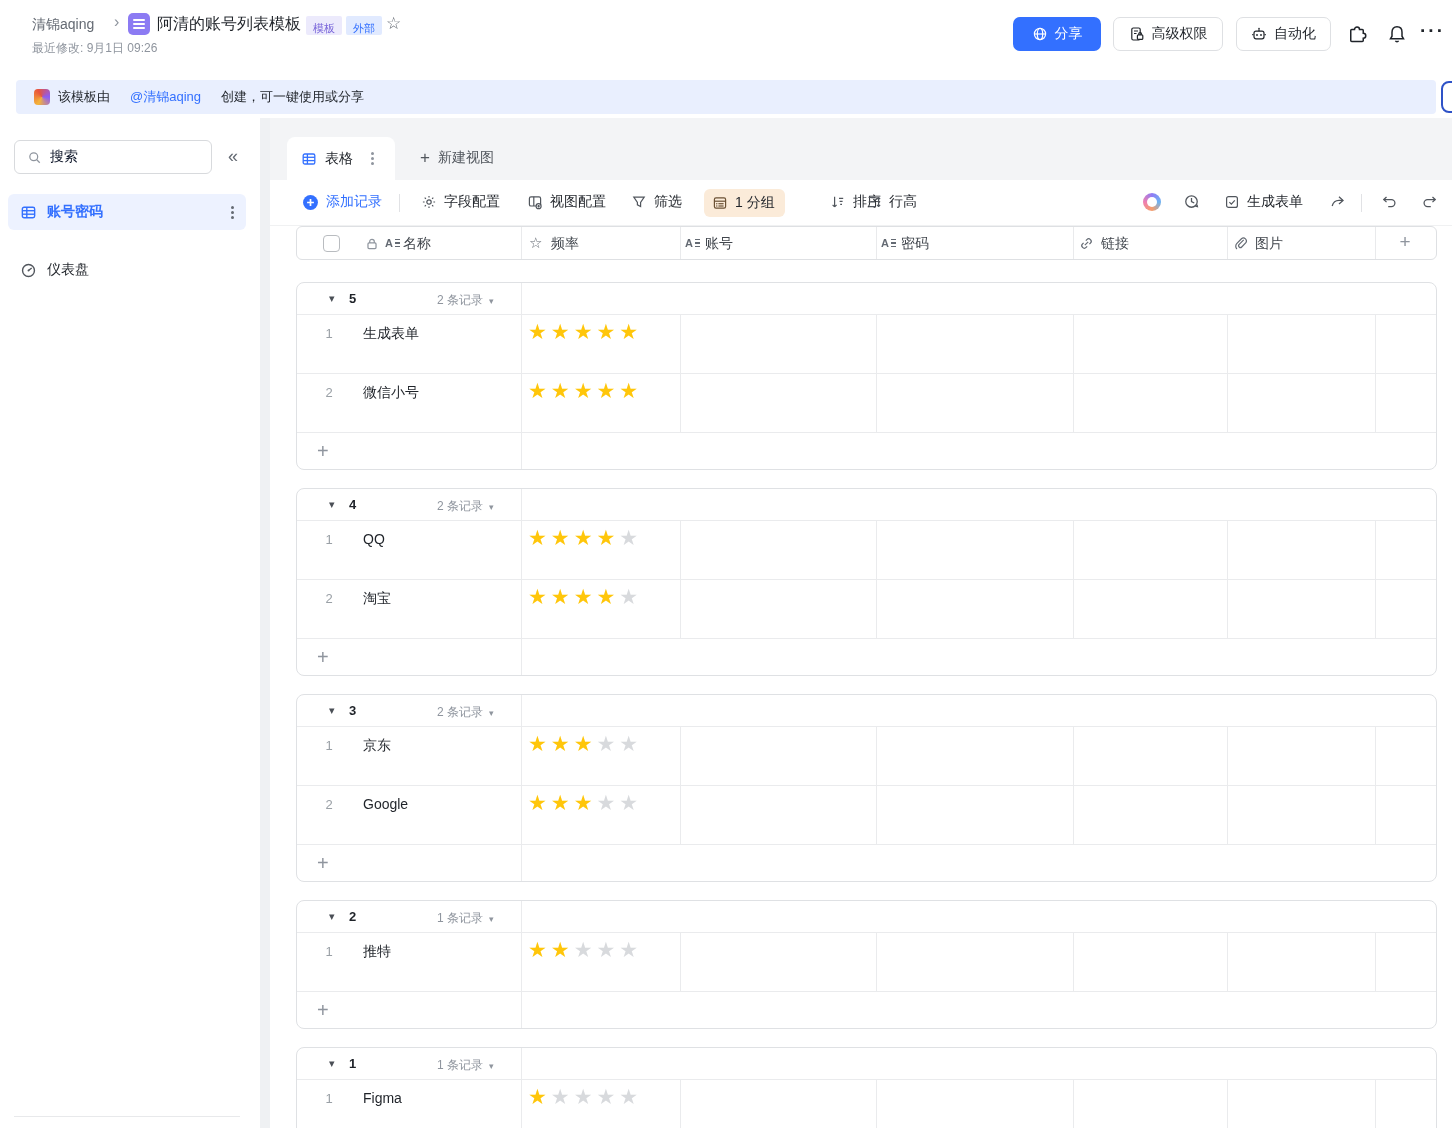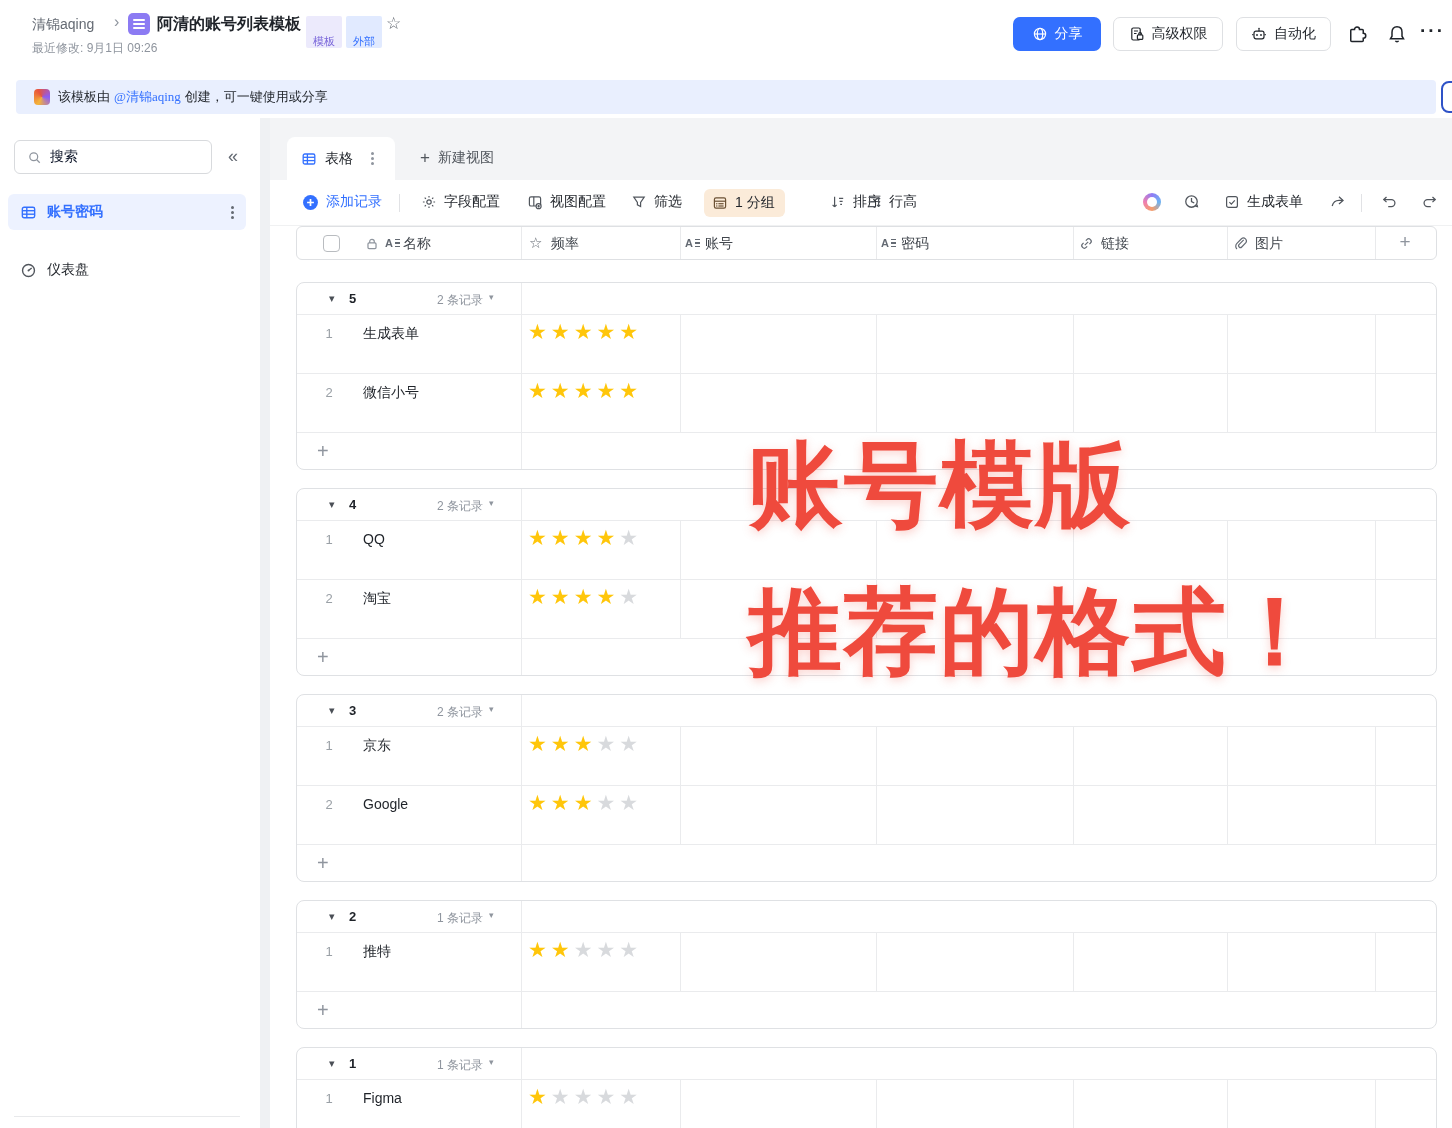--- a/index.html
+++ b/index.html
@@ -7,42 +7,42 @@
   #screen { position:relative; width:1452px; height:1128px; overflow:hidden; background:#fff; color:#1f2329; }
   .abs { position:absolute; }
   svg { display:block; }
 
   
   .crumb-root { left:32px; top:16px; font-size:14px; color:#646a73; }
   .crumb-sep  { left:114px; top:13px; font-size:16px; color:#8f959e; }
   .doc-icon { left:128px; top:13px; width:22px; height:22px; border-radius:5px;
               background:#8c7bf3; display:flex; align-items:center; justify-content:center; }
   .doc-icon i { display:block; width:12px; height:2px; background:#fff; border-radius:1px; box-shadow:0 4px 0 #fff, 0 -4px 0 #fff; }
-  .page-title { left:157px; top:14px; font-size:16px; font-weight:700; color:#1f2329; }
-  .tag { top:16px; height:19px; line-height:19px; padding:16px 7px; font-size:11px; border-radius:2px; }
+  .page-title { left:157px; top:14px; font-size:16px; font-weight:400; color:#1f2329; }
+  .tag { top:16px; height:19px; line-height:19px; padding:3px 7px; font-size:11px; border-radius:2px; }
   .tag-template { left:306px; background:#eceafc; color:#7864d9; }
   .tag-external { left:346px; background:#e1eaff; color:#3370ff; }
   .fav-star { left:386px; top:13px; font-size:17px; color:#646a73; }
   .modified { left:32px; top:40px; font-size:12px; color:#8f959e; }
 
   .btn { position:absolute; top:17px; height:34px; border-radius:7px; display:flex; align-items:center;
          justify-content:center; gap:7px; font-size:14px; cursor:pointer; }
   .btn-primary { left:1013px; width:88px; background:#3370ff; color:#fff; border:none; }
   .btn-ghost { background:#fff; border:1px solid #dee0e3; color:#1f2329; }
   .btn-perm { left:1113px; width:110px; }
   .btn-auto { left:1236px; width:95px; }
   .hdr-ic { top:24px; width:20px; height:20px; }
   .more-dots { left:1420px; top:20px; font-size:19px; font-weight:700; letter-spacing:2px; color:#1f2329; }
 
   
   .banner { left:16px; top:80px; width:1420px; height:34px; background:#e9effe; border-radius:4px;
             display:flex; align-items:center; padding-left:18px; font-size:13px; }
   .banner .spark { width:16px; height:16px; margin-right:8px; border-radius:4px;
             background:conic-gradient(from 210deg,#f4b43a,#e8543c,#8b5cf6,#f4b43a); }
-  .banner a { color:#3370ff; text-decoration:none; margin:0 4px;font-family:Liberation Serif, serif; }
+  .banner a { color:#3370ff; text-decoration:none; margin:0 20px; }
   .use-partial { left:1441px; top:81px; width:40px; height:32px; background:#fff;
             border:2px solid #2e52c7; border-radius:8px; }
 
   
   .sidebar { left:0; top:118px; width:260px; height:1010px; background:#fff; }
   .search-box { left:14px; top:140px; width:198px; height:34px; border:1px solid #d8dadd; border-radius:6px;
             background:#fff; display:flex; align-items:center; padding-left:12px; gap:8px; }
   .search-box .ph { font-size:14px; color:#0f172a; }
   .collapse { left:228px; top:146px; font-size:18px; color:#646a73; }
   .side-item { left:8px; width:238px; height:36px; border-radius:6px; display:flex; align-items:center;
@@ -84,21 +84,21 @@
   .fieldA .fl { display:flex; flex-direction:column; gap:2px; }
   .fieldA .fl i { width:5px; height:1.4px; background:#646a73; }
   .th-plus { position:absolute; left:1096px; top:4px; width:24px; text-align:center; font-size:19px; color:#8f959e; }
 
   
   .groups { left:296px; top:282px; width:1141px; }
   .group { position:relative; background:#fff; border:1px solid #dfe1e4; border-radius:8px; margin-bottom:18px; }
   .g-header { position:relative; height:32px; border-bottom:1px solid #eaebed; display:flex; align-items:center; }
   .g-caret { position:absolute; left:32px; top:9px; font-size:11px; color:#4a4f56; }
   .g-value { position:absolute; left:52px; font-size:13px; font-weight:700; color:#1f2329; top:8px; }
-  .g-count { position:absolute; left:140px; top:9px; display:flex; gap:6px;
+  .g-count { position:absolute; left:140px; top:9px; display:flex; align-items:center; gap:6px;
              font-size:12px; color:#8f959e; }
   .g-count .c2 { font-size:9px; color:#8f959e; }
   .g-vline { position:absolute; left:224px; top:0; bottom:0; width:1px; background:#eaebed; }
   .g-row { position:relative; height:59px; border-bottom:1px solid #eaebed; }
   .r-num { position:absolute; left:22px; top:11px; width:20px; text-align:center; font-size:13px; color:#9aa0a6; }
   .r-name { position:absolute; left:66px; top:10px; font-size:14px; color:#1f2329; }
   .r-stars { position:absolute; left:231px; top:5px; font-size:21px; letter-spacing:4px; }
   .r-stars .on { color:#ffc60a; }
   .r-stars .off { color:#d8dadd; }
   .cl { position:absolute; top:0; bottom:0; width:1px; background:#eaebed; }
@@ -566,18 +566,14 @@
           <i class="cl" style="left:383px"></i>
           <i class="cl" style="left:579px"></i>
           <i class="cl" style="left:776px"></i>
           <i class="cl" style="left:930px"></i>
           <i class="cl" style="left:1078px"></i>
         </div>
         <div class="g-vline"></div>
       </div>
     </div>
 
-  <div class="abs watermark">
-    <div>账号模版</div>
-    <div>推荐的格式！</div>
-  </div>
 
 </div>
 
 </body></html>

